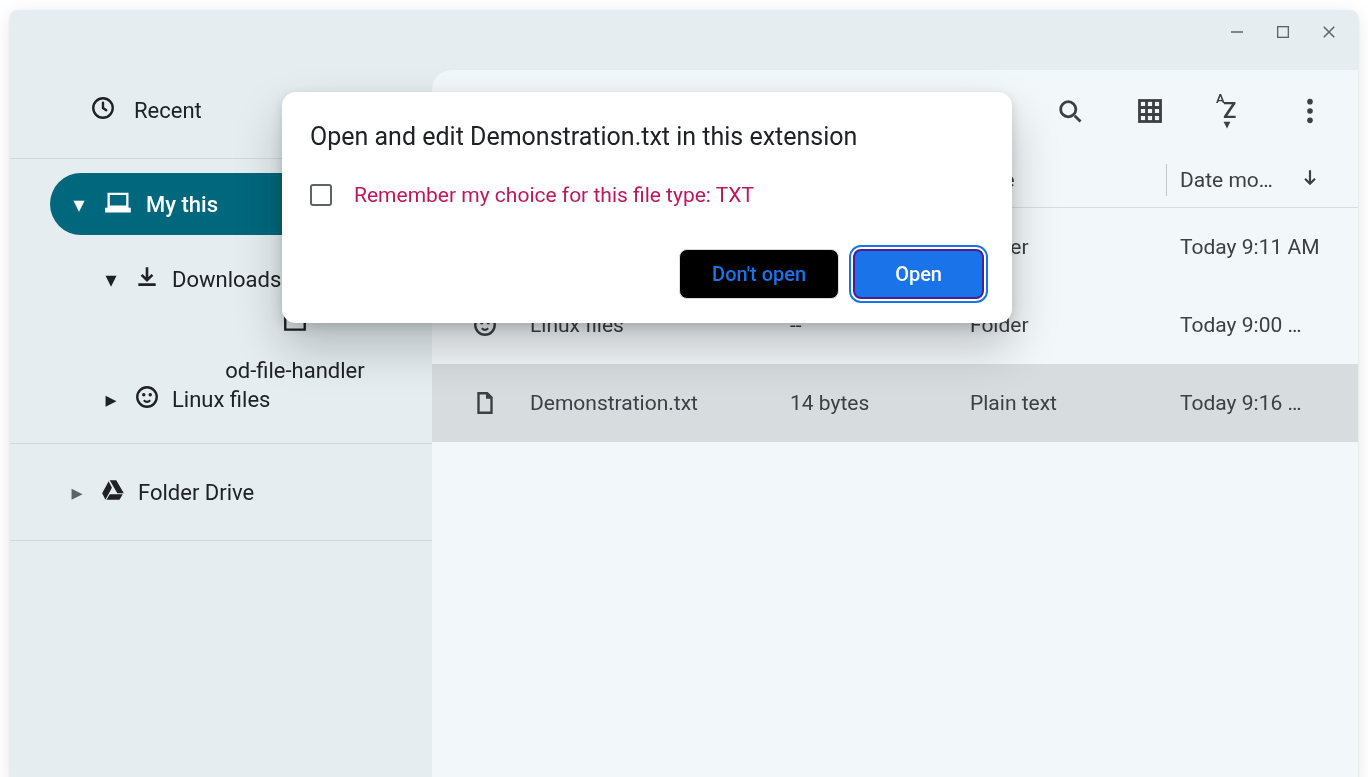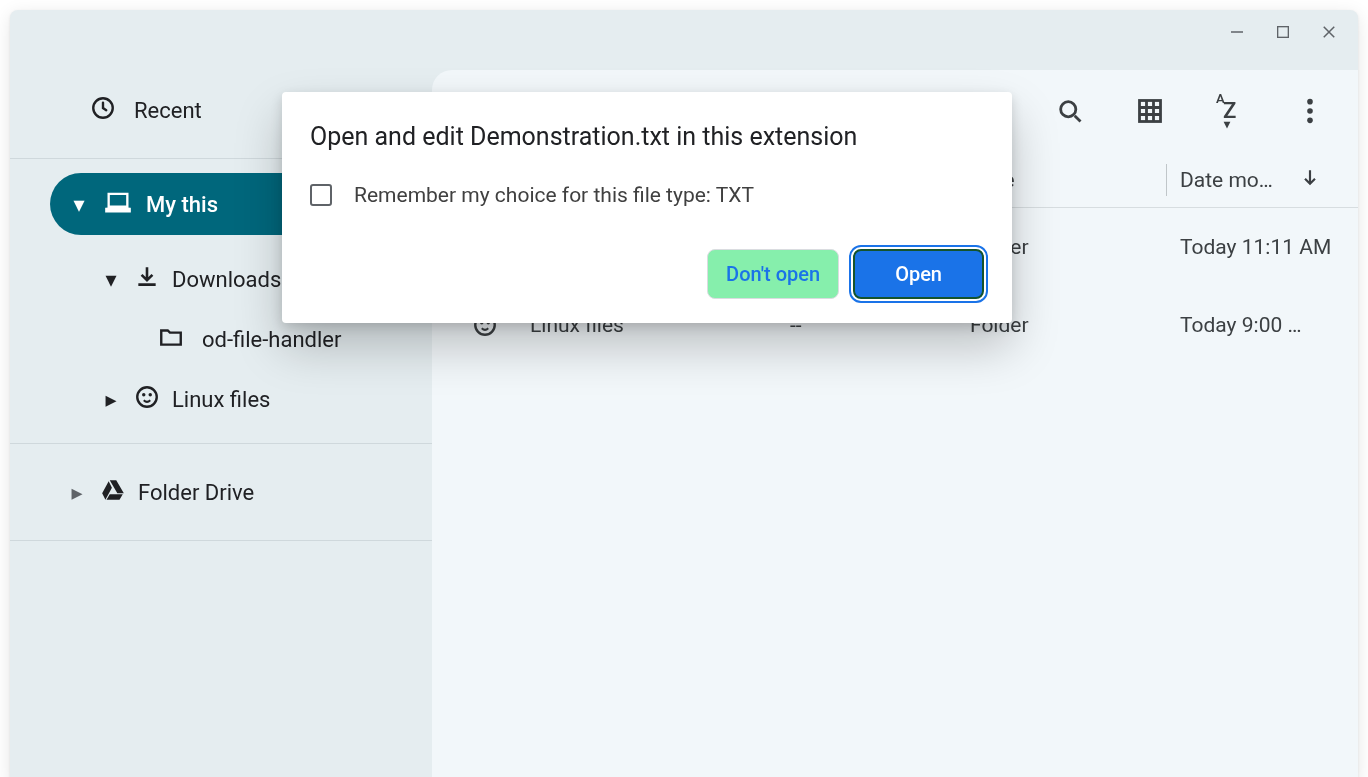--- a/index.html
+++ b/index.html
@@ -64,21 +64,21 @@
     border-radius: 60px 0 0 60px;
     display: flex;
     align-items: center;
     padding-left: 18px;
     gap: 14px;
     font-size: 22px;
     font-weight: 500;
     cursor: pointer;
   }
   .sb-sub { padding-left: 120px; height:60px; }
-  .sb-sub2 { padding-left: 148px; height:60px; }
+  .sb-sub2 { padding-left: 148px; height:60px;flex-direction:column; }
   .sb-chevron { width:22px; display:flex; justify-content:center; color:#5f6368; }
   .sb-sub .sb-chevron, .sb-pill .sb-chevron { color:inherit; }
   .main-panel {
     flex: 1;
     background: #f2f7fa;
     border-radius: 20px 0 0 0;
     margin-top: 8px;
     overflow: hidden;
     display: flex;
     flex-direction: column;
@@ -115,36 +115,36 @@
   .hdate { display:flex; align-items:center; gap:27px;text-align:right; }
   .data-row { color:#3c4043; cursor:pointer; }
   .data-row.selected { background: #d7dcdf; }
   .cell-icon { display:flex; justify-content:center; color:#3c4043; }
   
   .dialog {
     position: absolute;
     left: 272px; top: 82px;
     width: 730px;
     background: #fff;
-    border-radius: 4px;
+    border-radius: 14px;
     box-shadow: 0 24px 48px rgba(0,0,0,0.22), 0 4px 12px rgba(0,0,0,0.14);
     padding: 30px 28px 24px 28px;
   }
   .dialog-title { font-size: 25px; color:#202124; margin-bottom: 32px; }
-  .dialog-check-row { display:flex; align-items:center; gap:22px; font-size:21px; color:#404040; margin-bottom:42px; cursor:pointer; }
+  .dialog-check-row { display:flex; align-items:center; gap:22px; font-size:21px; color:#be185d; margin-bottom:42px; cursor:pointer; }
   .checkbox { width:22px; height:22px; border:2px solid #5f6368; border-radius:3px; }
   .dialog-actions { display:flex; justify-content:flex-end; gap:14px; }
   .btn {
-    height: 50px; padding: 0 18px; border-radius: 8px;
+    height: 50px; padding: 0 32px; border-radius: 8px;
     font-size: 20px; font-weight: 500;
     display:flex; align-items:center; cursor:pointer;
-    border:1px solid #dadce0; background:#86efac; color:#1a73e8;
+    border:1px solid #dadce0; background:#000000; color:#1a73e8;
   }
   .btn.primary {
-    background:#1a73e8; color:#fff; border:2px solid #14532d;
+    background:#1a73e8; color:#fff; border:2px solid #4c1d95;
     outline: 2px solid #1a73e8; outline-offset: 2px;
     padding: 0 40px;
   }
 </style>
 </head>
 <body>
 
 <div class="app-window">
   <div class="titlebar">
     <div class="win-btn">
@@ -282,38 +282,49 @@
 
       <div class="data-row">
         <div class="cell-icon">
           <svg width="26" height="26" viewBox="0 0 24 24" fill="none" stroke="#3c4043" stroke-width="2.4">
               <path d="M12 3 V14 M7 10 L12 15 L17 10 M4 19 H20"></path>
             </svg>
         </div>
         <div>Downloads</div>
         <div>--</div>
         <div>Folder</div>
-        <div>Today 11:11 AM</div>
+        <div>Today 9:11 AM</div>
       </div>
 
       <div class="data-row">
         <div class="cell-icon">
           <svg width="26" height="26" viewBox="0 0 24 24">
               <circle cx="12" cy="12" r="9" fill="none" stroke="#3c4043" stroke-width="2.2"></circle>
               <circle cx="9" cy="10" r="1.6" fill="#3c4043"></circle>
               <circle cx="15" cy="10" r="1.6" fill="#3c4043"></circle>
               <path d="M9 15 Q12 18 15 15" fill="none" stroke="#3c4043" stroke-width="1.8"></path>
             </svg>
         </div>
         <div>Linux files</div>
         <div>--</div>
         <div>Folder</div>
         <div>Today 9:00 …</div>
       </div>
 
+      <div class="data-row selected">
+        <div class="cell-icon">
+          <svg width="26" height="26" viewBox="0 0 24 24" fill="none" stroke="#3c4043" stroke-width="2.2">
+              <path d="M6 3 H14 L18 7 V21 H6 Z M14 3 V7 H18"></path>
+            </svg>
+        </div>
+        <div>Demonstration.txt</div>
+        <div>14 bytes</div>
+        <div>Plain text</div>
+        <div>Today 9:16 …</div>
+      </div>
     </div>
   </div>
 
   <div class="dialog">
     <div class="dialog-title">Open and edit Demonstration.txt in this extension</div>
     <div class="dialog-check-row">
       <div class="checkbox"></div>
       <span>Remember my choice for this file type: TXT</span>
     </div>
     <div class="dialog-actions">

